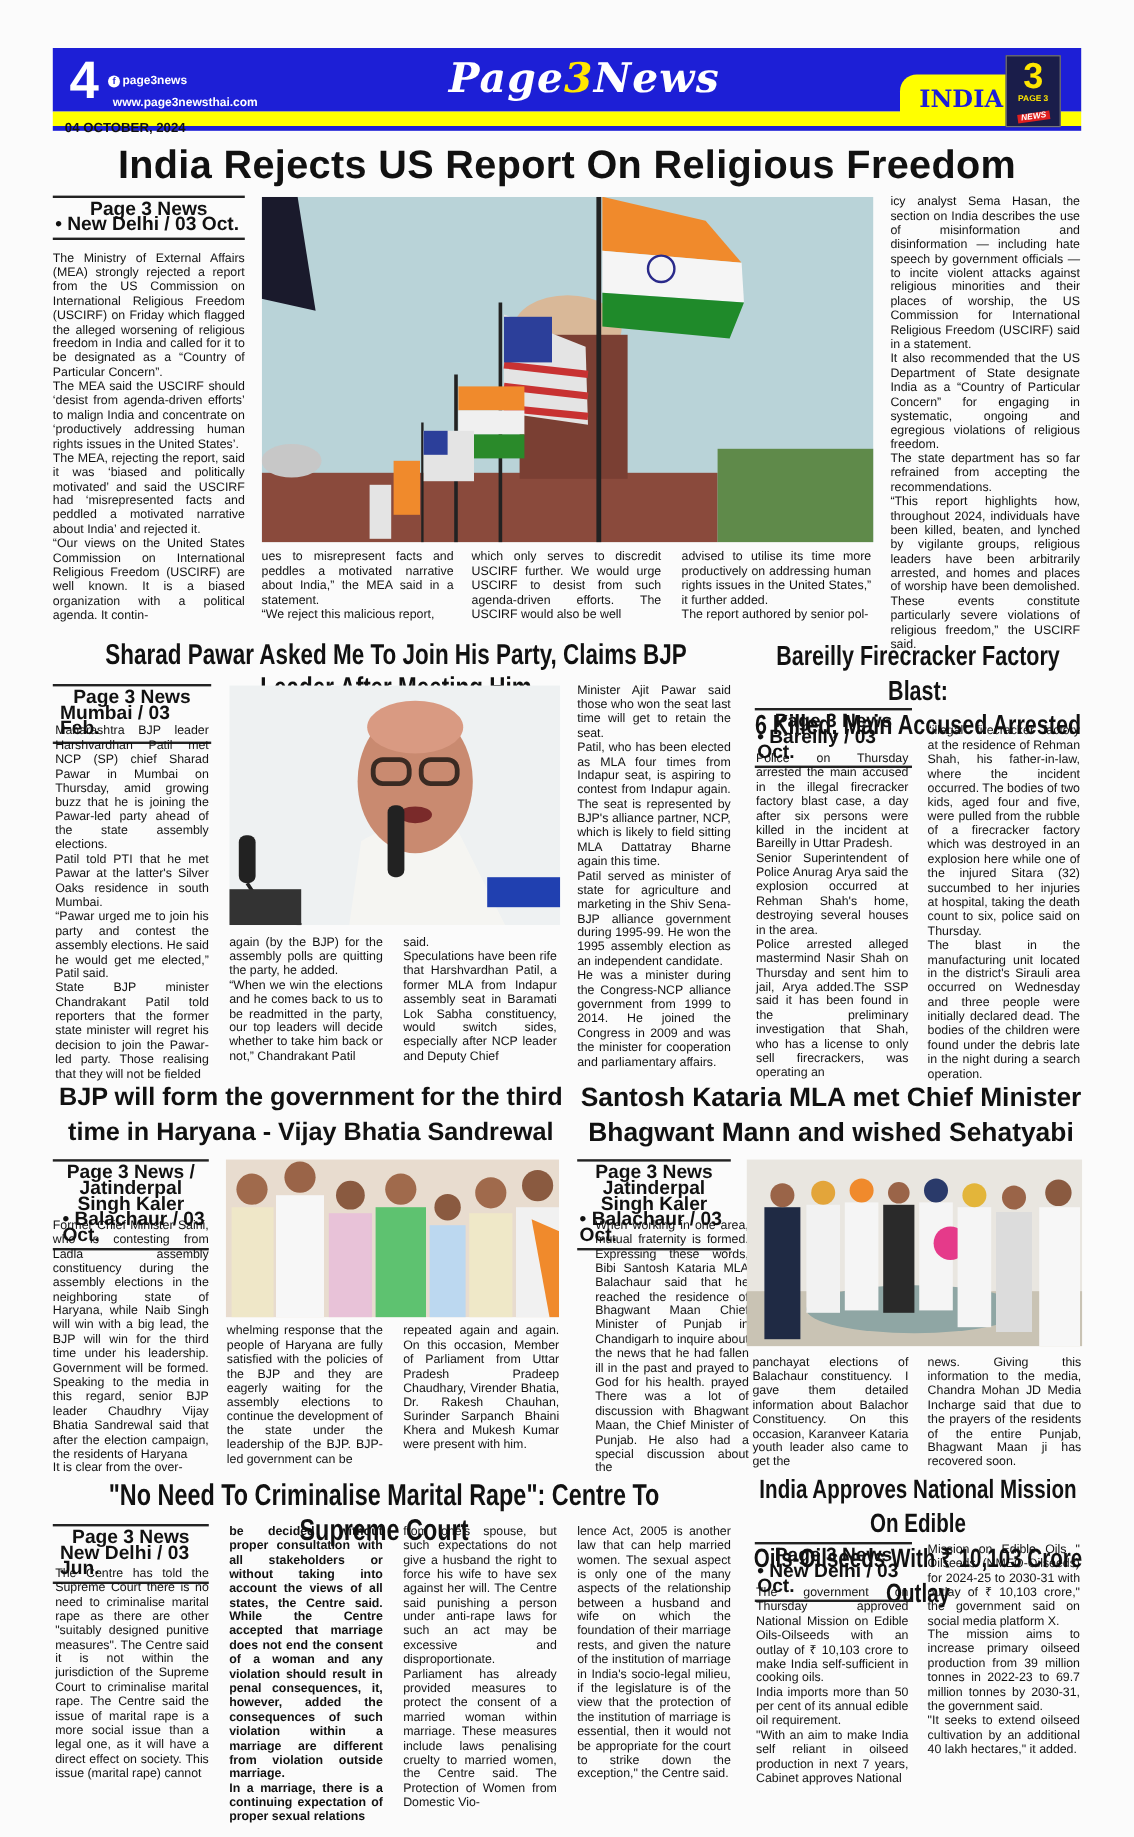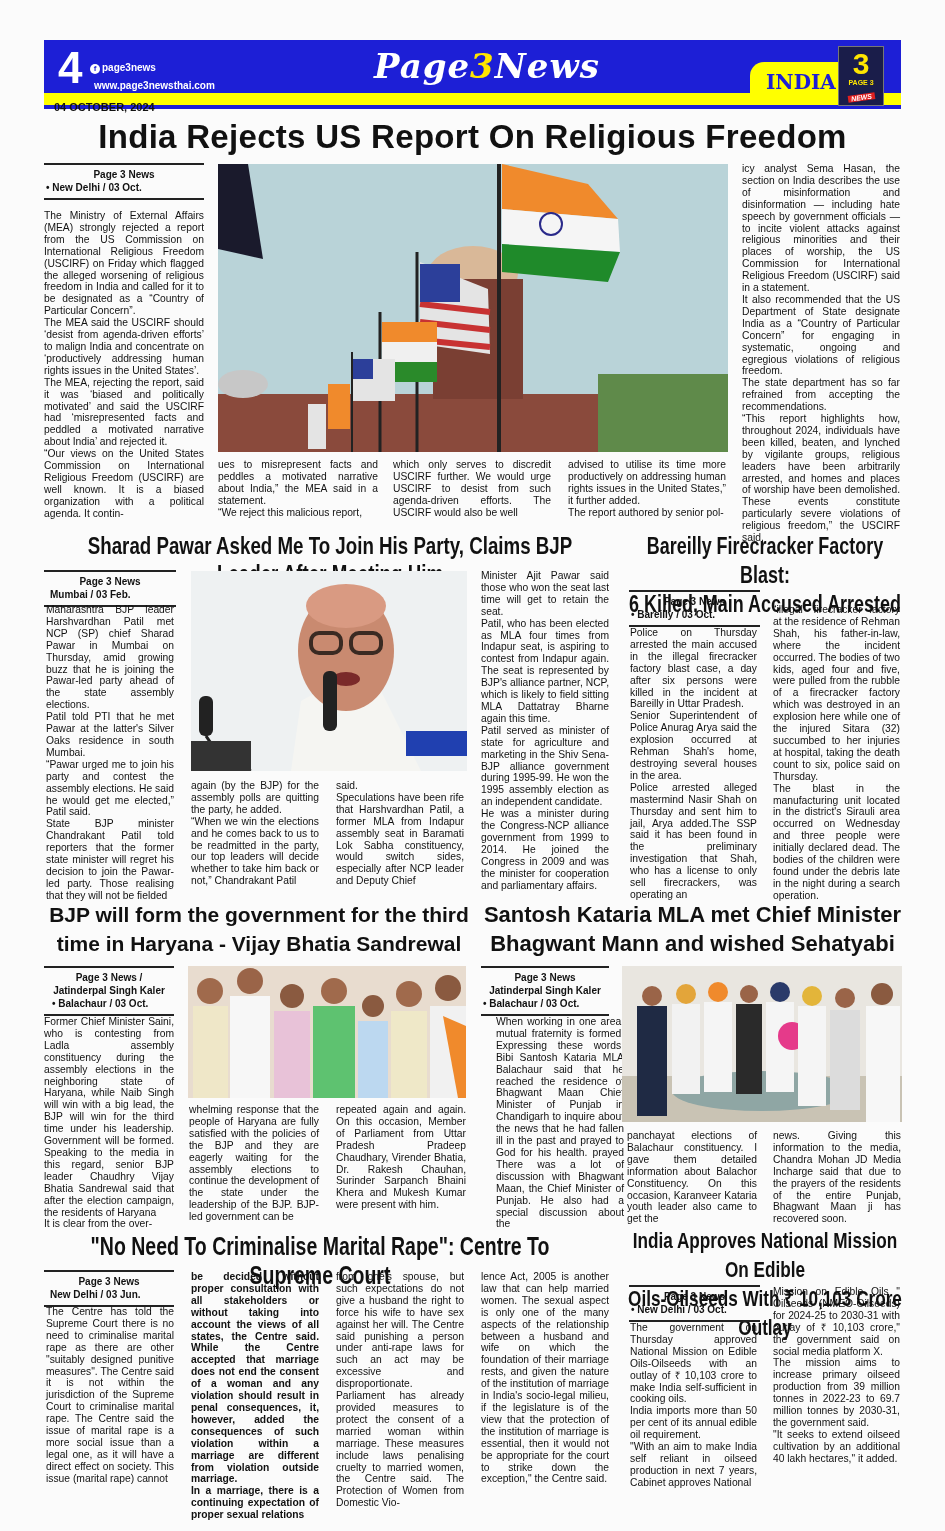--- a/index.html
+++ b/index.html
@@ -23,21 +23,21 @@
   .logo-box { position: absolute; left: 794px; top: 6px; width: 46px; height: 60px; background: #1a1d4a; border: 1px solid #777; text-align: center; }
   .logo-box .big3 { display: block; font-size: 30px; font-weight: bold; color: #ffe600; line-height: 30px; margin-top: 2px; }
   .logo-box .p3 { display: block; font-size: 7px; font-weight: bold; color: #ffe600; }
   .logo-box .nw { display: inline-block; font-size: 7px; font-weight: bold; font-style: italic; color: #fff; background: #e02020; padding: 0 3px; transform: rotate(-8deg); margin-top: 2px; }
 
   .headline-main { position: absolute; left: 44px; top: 118px; width: 857px; text-align: center; font-size: 33px; font-weight: bold; letter-spacing: 0.3px; }
 
   .hl { position: absolute; text-align: center; font-family: "Liberation Sans", sans-serif; font-weight: bold; transform-origin: center; }
   .hl-cond { transform: scaleX(0.78); }
 
-  .byline { position: absolute; border-top: 2px solid #222; border-bottom: 2px solid #222; font-size: 10px; font-weight: bold; padding: 3px 0 4px; }
+  .byline { position: absolute; border-top: 2px solid #222; border-bottom: 2px solid #222; font-size: 16px; font-weight: bold; padding: 3px 0 4px; }
   .byline div { line-height: 13px; }
   .col { position: absolute; font-size: 10.3px; line-height: 11.9px; text-align: justify; color: #111; }
   .col p { margin: 0; }
 
   .photo { position: absolute; overflow: hidden; }
 </style>
 </head>
 <body>
 
 <div class="mast">

